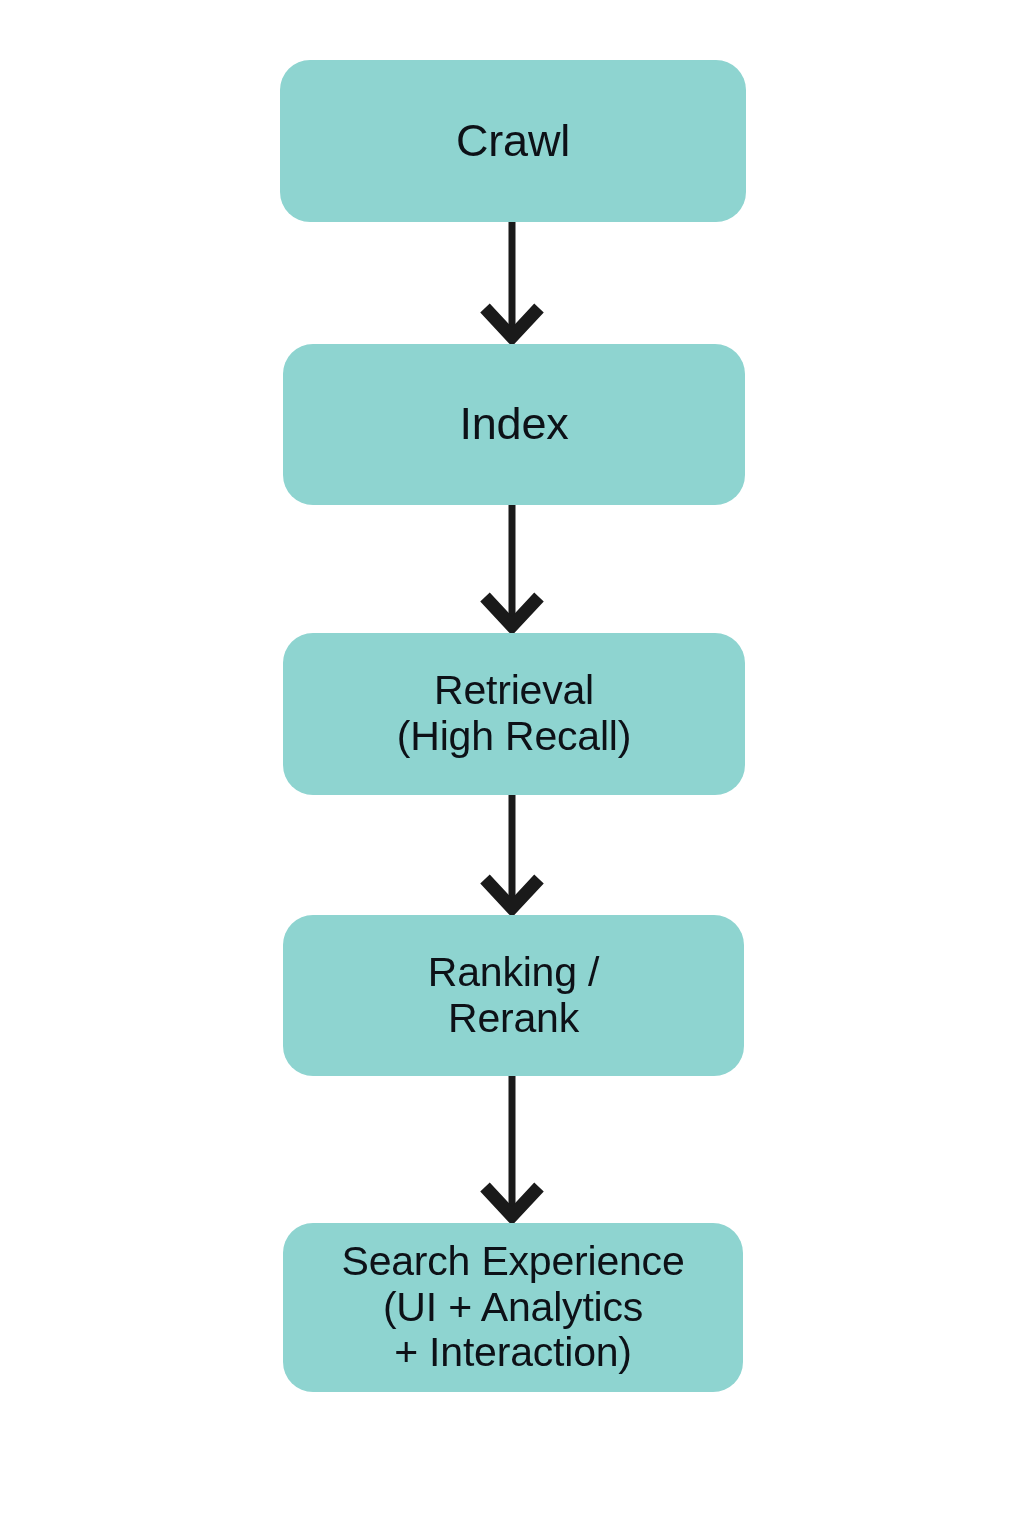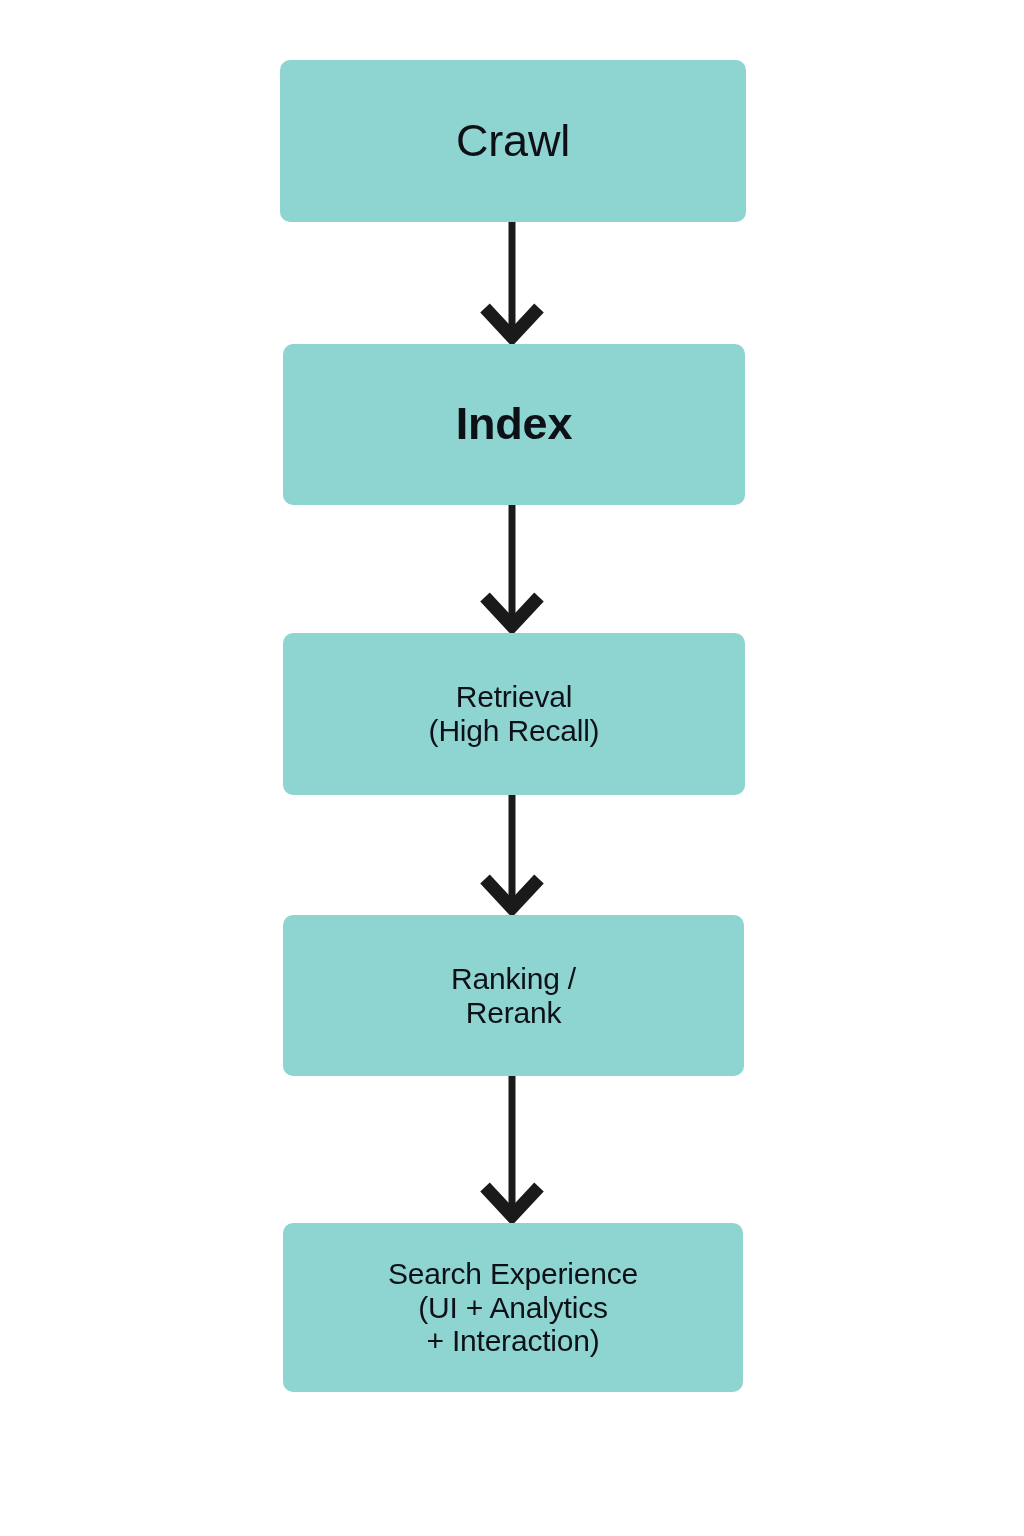--- a/index.html
+++ b/index.html
@@ -19,39 +19,39 @@
     height: 1536px;
     background: #ffffff;
   }
   .node {
     position: absolute;
     box-sizing: border-box;
     display: flex;
     align-items: center;
     justify-content: center;
     text-align: center;
-    border-radius: 10px;
+    border-radius: 30px;
     background: #8ed4d0;
     color: #0d1117;
     font-family: "Liberation Sans", sans-serif;
     font-weight: 400;
     line-height: 1.12;
     letter-spacing: -0.2px;
     -webkit-font-smoothing: antialiased;
   }
   .node .label {
     white-space: pre-line;
     padding: 0 14px;
   }
   .node.single .label { font-size: 45px; }
-  .node.multi  .label { font-size: 30px; }
+  .node.multi  .label { font-size: 41px; }
 
   
   #node-crawl   { left: 280px; top: 60px;   width: 466px; height: 162px; }
-  #node-index   { left: 283px; top: 344px;  width: 462px; height: 161px; font-weight: bold; }
+  #node-index   { left: 283px; top: 344px;  width: 462px; height: 161px; }
   #node-retrieval { left: 283px; top: 633px; width: 462px; height: 162px; }
   #node-ranking { left: 283px; top: 915px;  width: 461px; height: 161px; }
   #node-search  { left: 283px; top: 1223px; width: 460px; height: 169px; }
 
   .edge {
     position: absolute;
     left: 0;
     top: 0;
     width: 1024px;
     height: 1536px;

